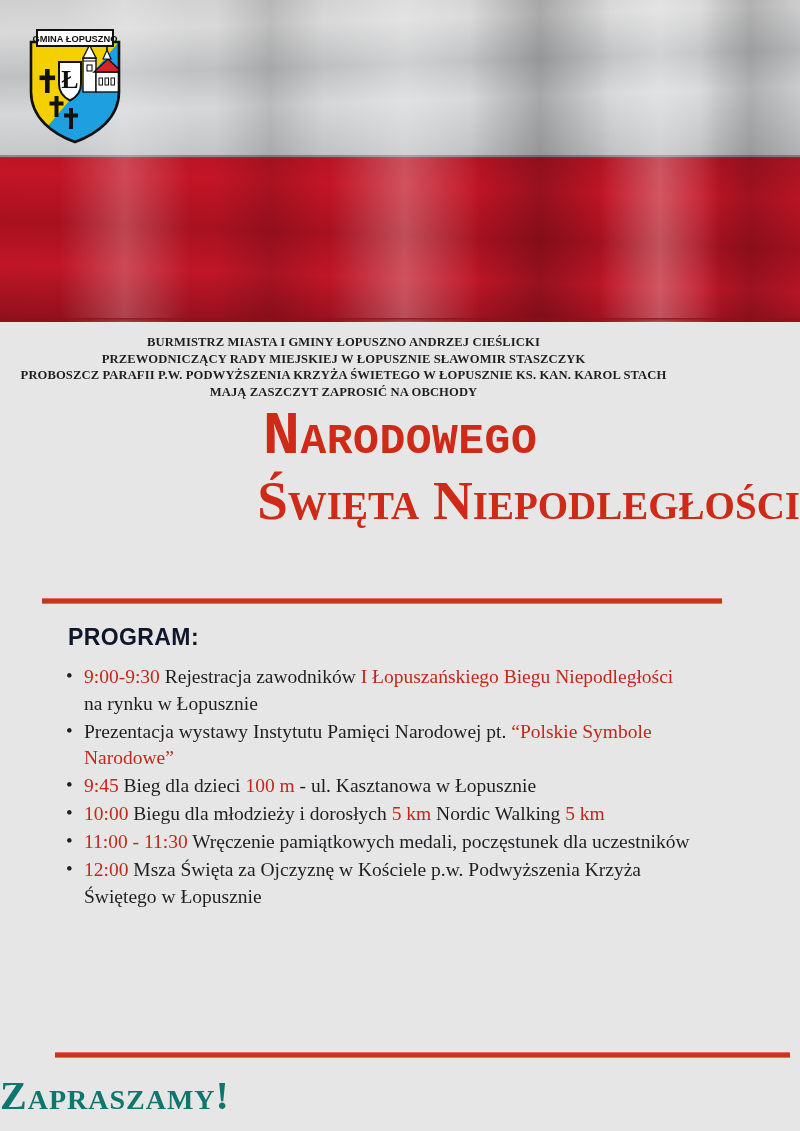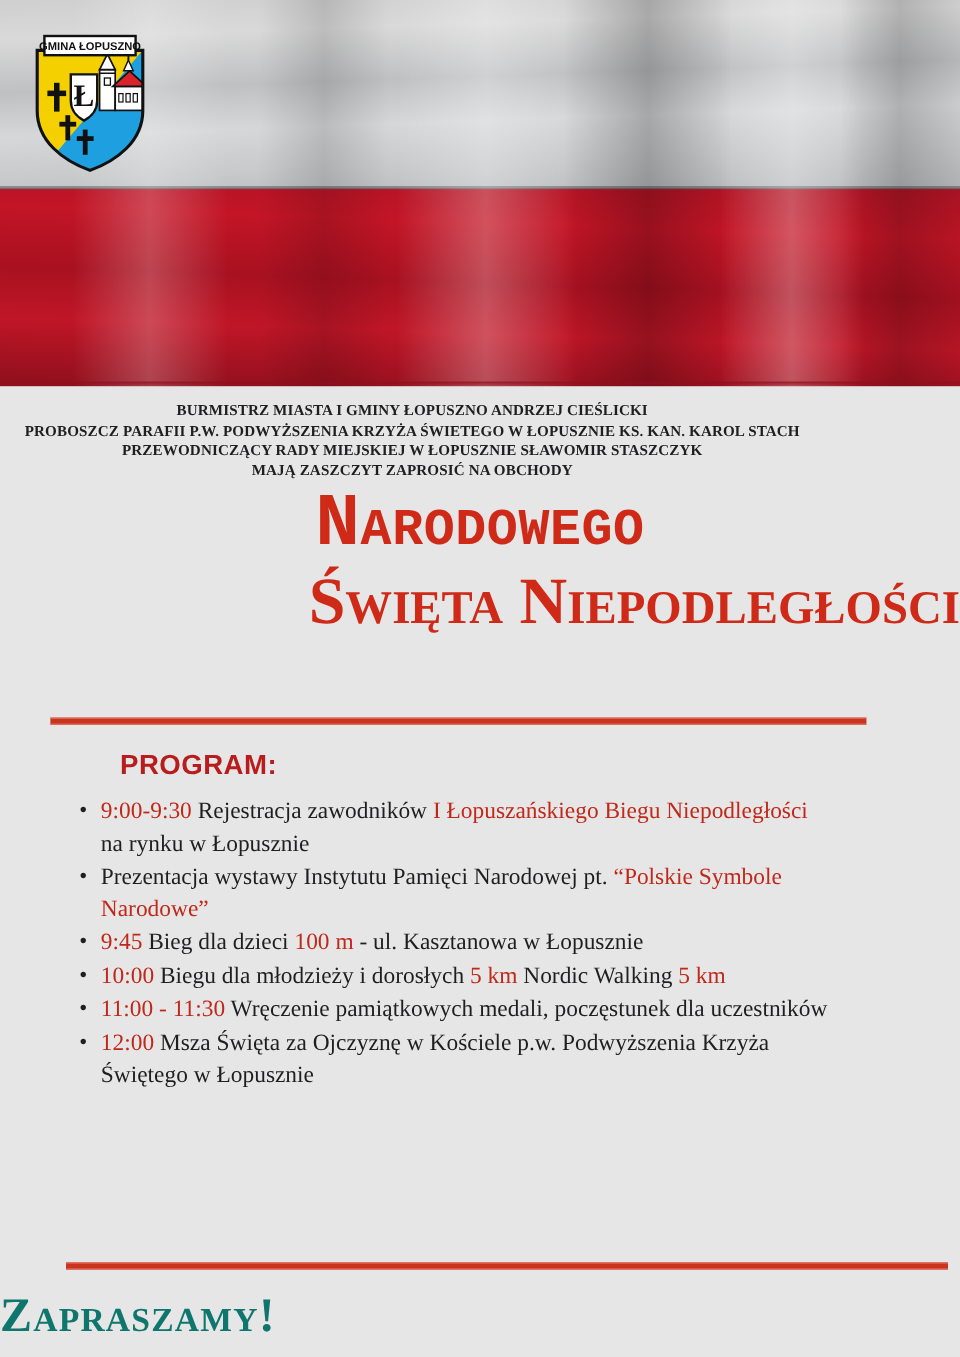--- a/index.html
+++ b/index.html
@@ -135,26 +135,25 @@
     height: 4px;
     background: #c9341f;
     border-top: 1px solid #e2705c;
     border-bottom: 1px solid #e2705c;
   }
 
   .program-heading {
     position: absolute;
     top: 624px;
     left: 68px;
-    color: #b91c1c;
+    color: #0f172a;
     font-family: "Liberation Sans", sans-serif;
     font-weight: bold;
     font-size: 23px;
     letter-spacing: 0.4px;
-    margin-left: 32px;
   }
 
   .program-list {
     position: absolute;
     top: 664px;
     left: 64px;
     width: 700px;
     margin: 0;
     padding: 0;
     list-style: none;
@@ -270,22 +269,22 @@
 
       <path d="M6,14 L94,14 L94,64 C94,90 72,106 50,114 C28,106 6,90 6,64 Z" fill="none" stroke="#111111" stroke-width="2.6"></path>
 
       <rect x="12" y="2" width="76" height="16" fill="#ffffff" stroke="#111111" stroke-width="2"></rect>
       <text x="50" y="14" font-family="'Liberation Sans', sans-serif" font-size="9.3" font-weight="bold" fill="#111111" text-anchor="middle">GMINA ŁOPUSZNO</text>
     </svg>
   </div>
 
   <div class="invite-block">
     <div>BURMISTRZ MIASTA I GMINY ŁOPUSZNO ANDRZEJ CIEŚLICKI</div>
+    <div>PRZEWODNICZĄCY RADY MIEJSKIEJ W ŁOPUSZNIE SŁAWOMIR STASZCZYK</div>
     <div>PROBOSZCZ PARAFII P.W. PODWYŻSZENIA KRZYŻA ŚWIETEGO W ŁOPUSZNIE KS. KAN. KAROL STACH</div>
-    <div>PRZEWODNICZĄCY RADY MIEJSKIEJ W ŁOPUSZNIE SŁAWOMIR STASZCZYK</div>
     <div>MAJĄ ZASZCZYT ZAPROSIĆ NA OBCHODY</div>
   </div>
 
   <div class="title-main">Narodowego</div>
   <div class="title-sub">Święta Niepodległości</div>
 
   <div class="rule-top"></div>
 
   <div class="program-heading">PROGRAM:</div>
 

